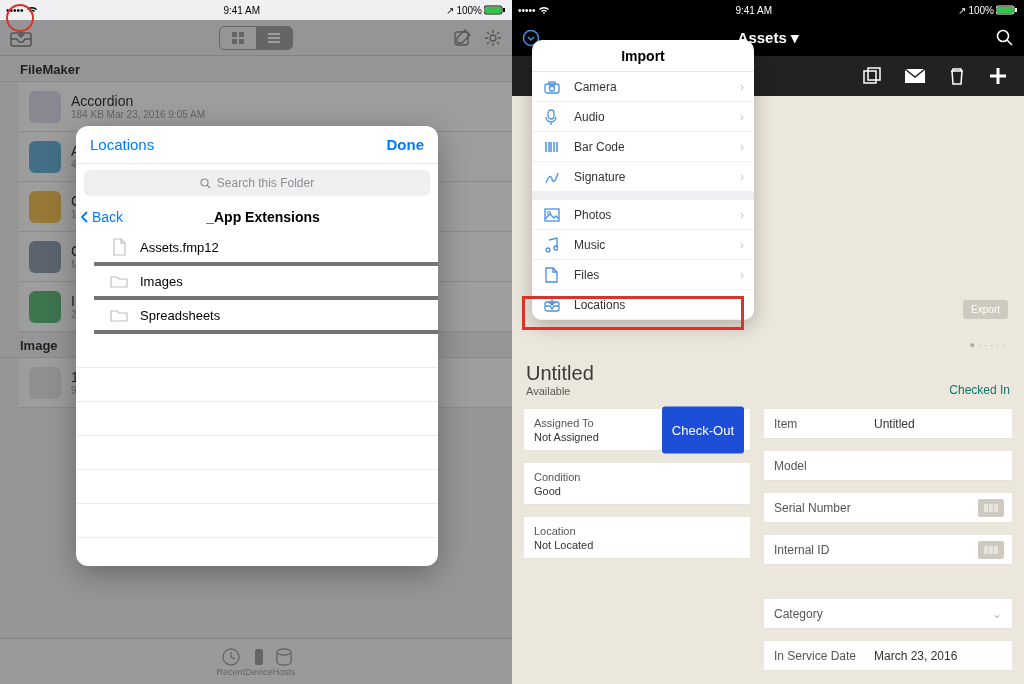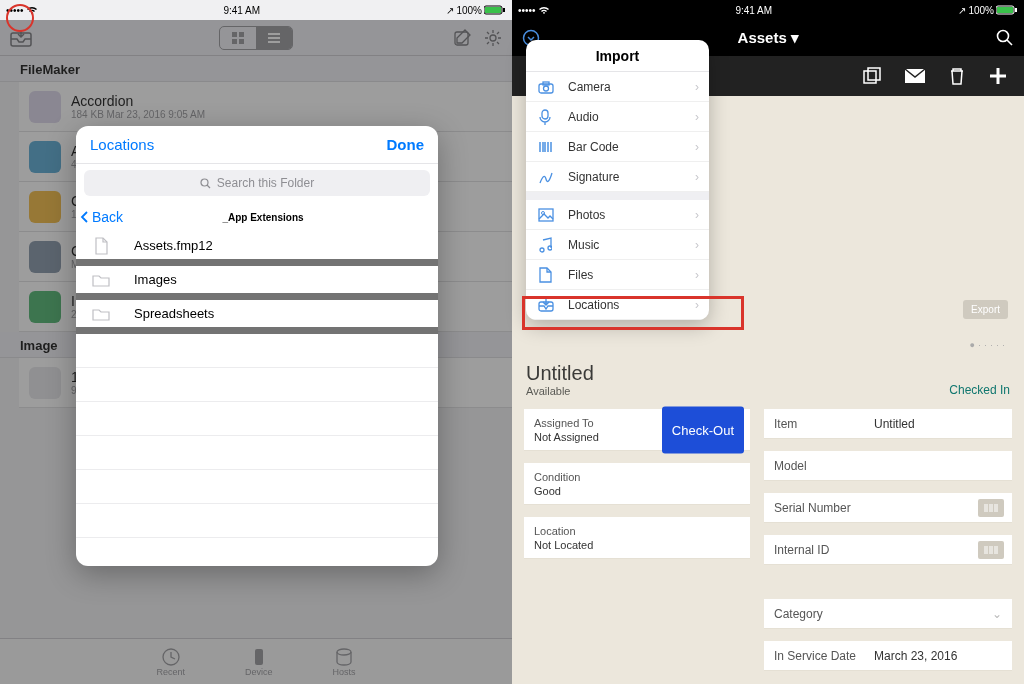--- a/index.html
+++ b/index.html
@@ -18,33 +18,33 @@
 .seg{display:flex;border:1px solid #8e8e93;border-radius:5px;overflow:hidden;height:24px;}
 .seg div{width:36px;display:flex;align-items:center;justify-content:center;color:#8e8e93;}
 .seg .on{background:#8e8e93;color:#fff;}
 .circle-hl{position:absolute;left:6px;top:4px;width:28px;height:28px;border:2px solid #d9342b;border-radius:50%;z-index:50;}
 .sec-hdr{font-size:13px;font-weight:600;padding:6px 20px 4px;color:#000;background:#efeff4;border-bottom:1px solid #d9d9dc;}
 .row{display:flex;align-items:center;height:50px;padding:0 10px;gap:10px;border-bottom:1px solid #dcdcdf;background:#fff;margin-left:19px;}
 .row .thumb{width:32px;height:32px;border-radius:6px;display:flex;align-items:center;justify-content:center;color:#fff;font-size:16px;}
 .row .txt{display:flex;flex-direction:column;}
 .row .txt .t{font-size:14px;color:#000;}
 .row .txt .s{font-size:10px;color:#8e8e93;}
-.tabbar{position:absolute;bottom:0;left:0;right:0;height:46px;background:#f8f8f8;border-top:1px solid #c8c7cc;display:flex;justify-content:center;gap:60px;}
+.tabbar{position:absolute;bottom:0;left:0;right:0;height:46px;background:#f8f8f8;border-top:1px solid #c8c7cc;display:flex;justify-content:center;}
 .tabbar .tab{display:flex;flex-direction:column;align-items:center;justify-content:center;font-size:9px;color:#8e8e93;}
 
 
 .modal{position:absolute;left:76px;top:126px;width:362px;height:440px;background:#fff;border-radius:12px;box-shadow:0 8px 30px rgba(0,0,0,0.3);z-index:60;overflow:hidden;}
 .modal-hdr{display:flex;align-items:center;justify-content:space-between;height:38px;padding:0 14px;border-bottom:1px solid #e5e5e8;}
 .modal-hdr .title{color:#007aff;font-size:15px;}
 .modal-hdr .done{color:#007aff;font-size:15px;font-weight:600;}
 .search{margin:6px 8px;height:26px;background:#efeff2;border-radius:6px;display:flex;align-items:center;justify-content:center;color:#8e8e93;font-size:12px;gap:6px;}
 .navrow{display:flex;align-items:center;height:30px;padding:0 4px;position:relative;}
 .navrow .back{color:#007aff;font-size:14px;display:flex;align-items:center;gap:4px;}
-.navrow .ctr{position:absolute;left:0;right:0;text-align:center;font-size:10px;font-weight:600;margin-left:12px;}
-.frow{display:flex;align-items:center;height:34px;padding:0 16px;gap:24px;border-bottom:7px solid #737373;font-size:13px;}
+.navrow .ctr{position:absolute;left:0;right:0;text-align:center;font-size:14px;font-weight:600;margin-left:12px;}
+.frow{display:flex;align-items:center;height:34px;padding:0 16px;gap:12px;border-bottom:4px solid #737373;font-size:13px;margin-left:18px;}
 .frow .icn{width:18px;height:18px;display:flex;align-items:center;justify-content:center;color:#8e8e93;}
 
 
 .right-bg{background:#ece7dc;}
 .r-nav{height:36px;background:#000;color:#fff;display:flex;align-items:center;justify-content:center;position:relative;}
 .r-nav .title{font-size:15px;font-weight:600;}
 .r-nav .l{position:absolute;left:10px;color:#4a90e2;}
 .r-nav .r{position:absolute;right:10px;color:#fff;}
 .r-tools{height:40px;background:#222;display:flex;align-items:center;justify-content:flex-end;gap:22px;padding:0 16px;color:#fff;}
 .canvas{position:relative;height:262px;background:#ece7dc;}
@@ -63,21 +63,21 @@
 .cell .k{flex:0 0 100px;font-size:12px;color:#555;}
 .cell .v{font-size:12px;color:#333;}
 .checkout{position:absolute;right:6px;top:50%;transform:translateY(-50%);background:#1d4ed8;color:#fff;font-size:13px;padding:16px 10px;border-radius:3px;}
 .dep{position:absolute;right:6px;top:50%;transform:translateY(-50%);background:#cbc6ba;color:#fff;font-size:11px;padding:8px 8px;border-radius:3px;}
 .barcode-chip{position:absolute;right:8px;top:50%;transform:translateY(-50%);width:26px;height:18px;background:#cfcabf;border-radius:2px;display:flex;align-items:center;justify-content:center;}
 .gap{height:10px;background:transparent;}
 .foot{position:absolute;bottom:0;left:0;right:0;height:34px;background:#fafafa;border-top:1px solid #d9d9dc;display:flex;align-items:center;justify-content:space-between;padding:0 12px;font-size:14px;color:#007aff;}
 .foot .mid{display:flex;align-items:center;gap:20px;color:#8e8e93;}
 
 
-.pop{position:absolute;left:14px;top:40px;width:183px;background:#fff;border-radius:10px;box-shadow:0 6px 20px rgba(0,0,0,0.25);z-index:70;overflow:hidden;}
+.pop{position:absolute;left:20px;top:40px;width:222px;background:#fff;border-radius:10px;box-shadow:0 6px 20px rgba(0,0,0,0.25);z-index:70;overflow:hidden;}
 .pop-hdr{height:32px;display:flex;align-items:center;justify-content:center;font-size:14px;font-weight:600;border-bottom:1px solid #e5e5e8;}
 .prow{display:flex;align-items:center;height:30px;padding:0 12px;gap:12px;border-bottom:1px solid #efefef;font-size:12px;color:#333;position:relative;}
 .prow .icn{width:18px;text-align:center;color:#4a90e2;}
 .prow .chev{position:absolute;right:10px;color:#c7c7cc;}
 .psep{height:8px;background:#efeff2;}
 .hlbox{position:absolute;left:10px;top:296px;width:222px;height:34px;border:3px solid #d9342b;z-index:80;}
 
 svg{display:block;}
 </style>
 </head>

